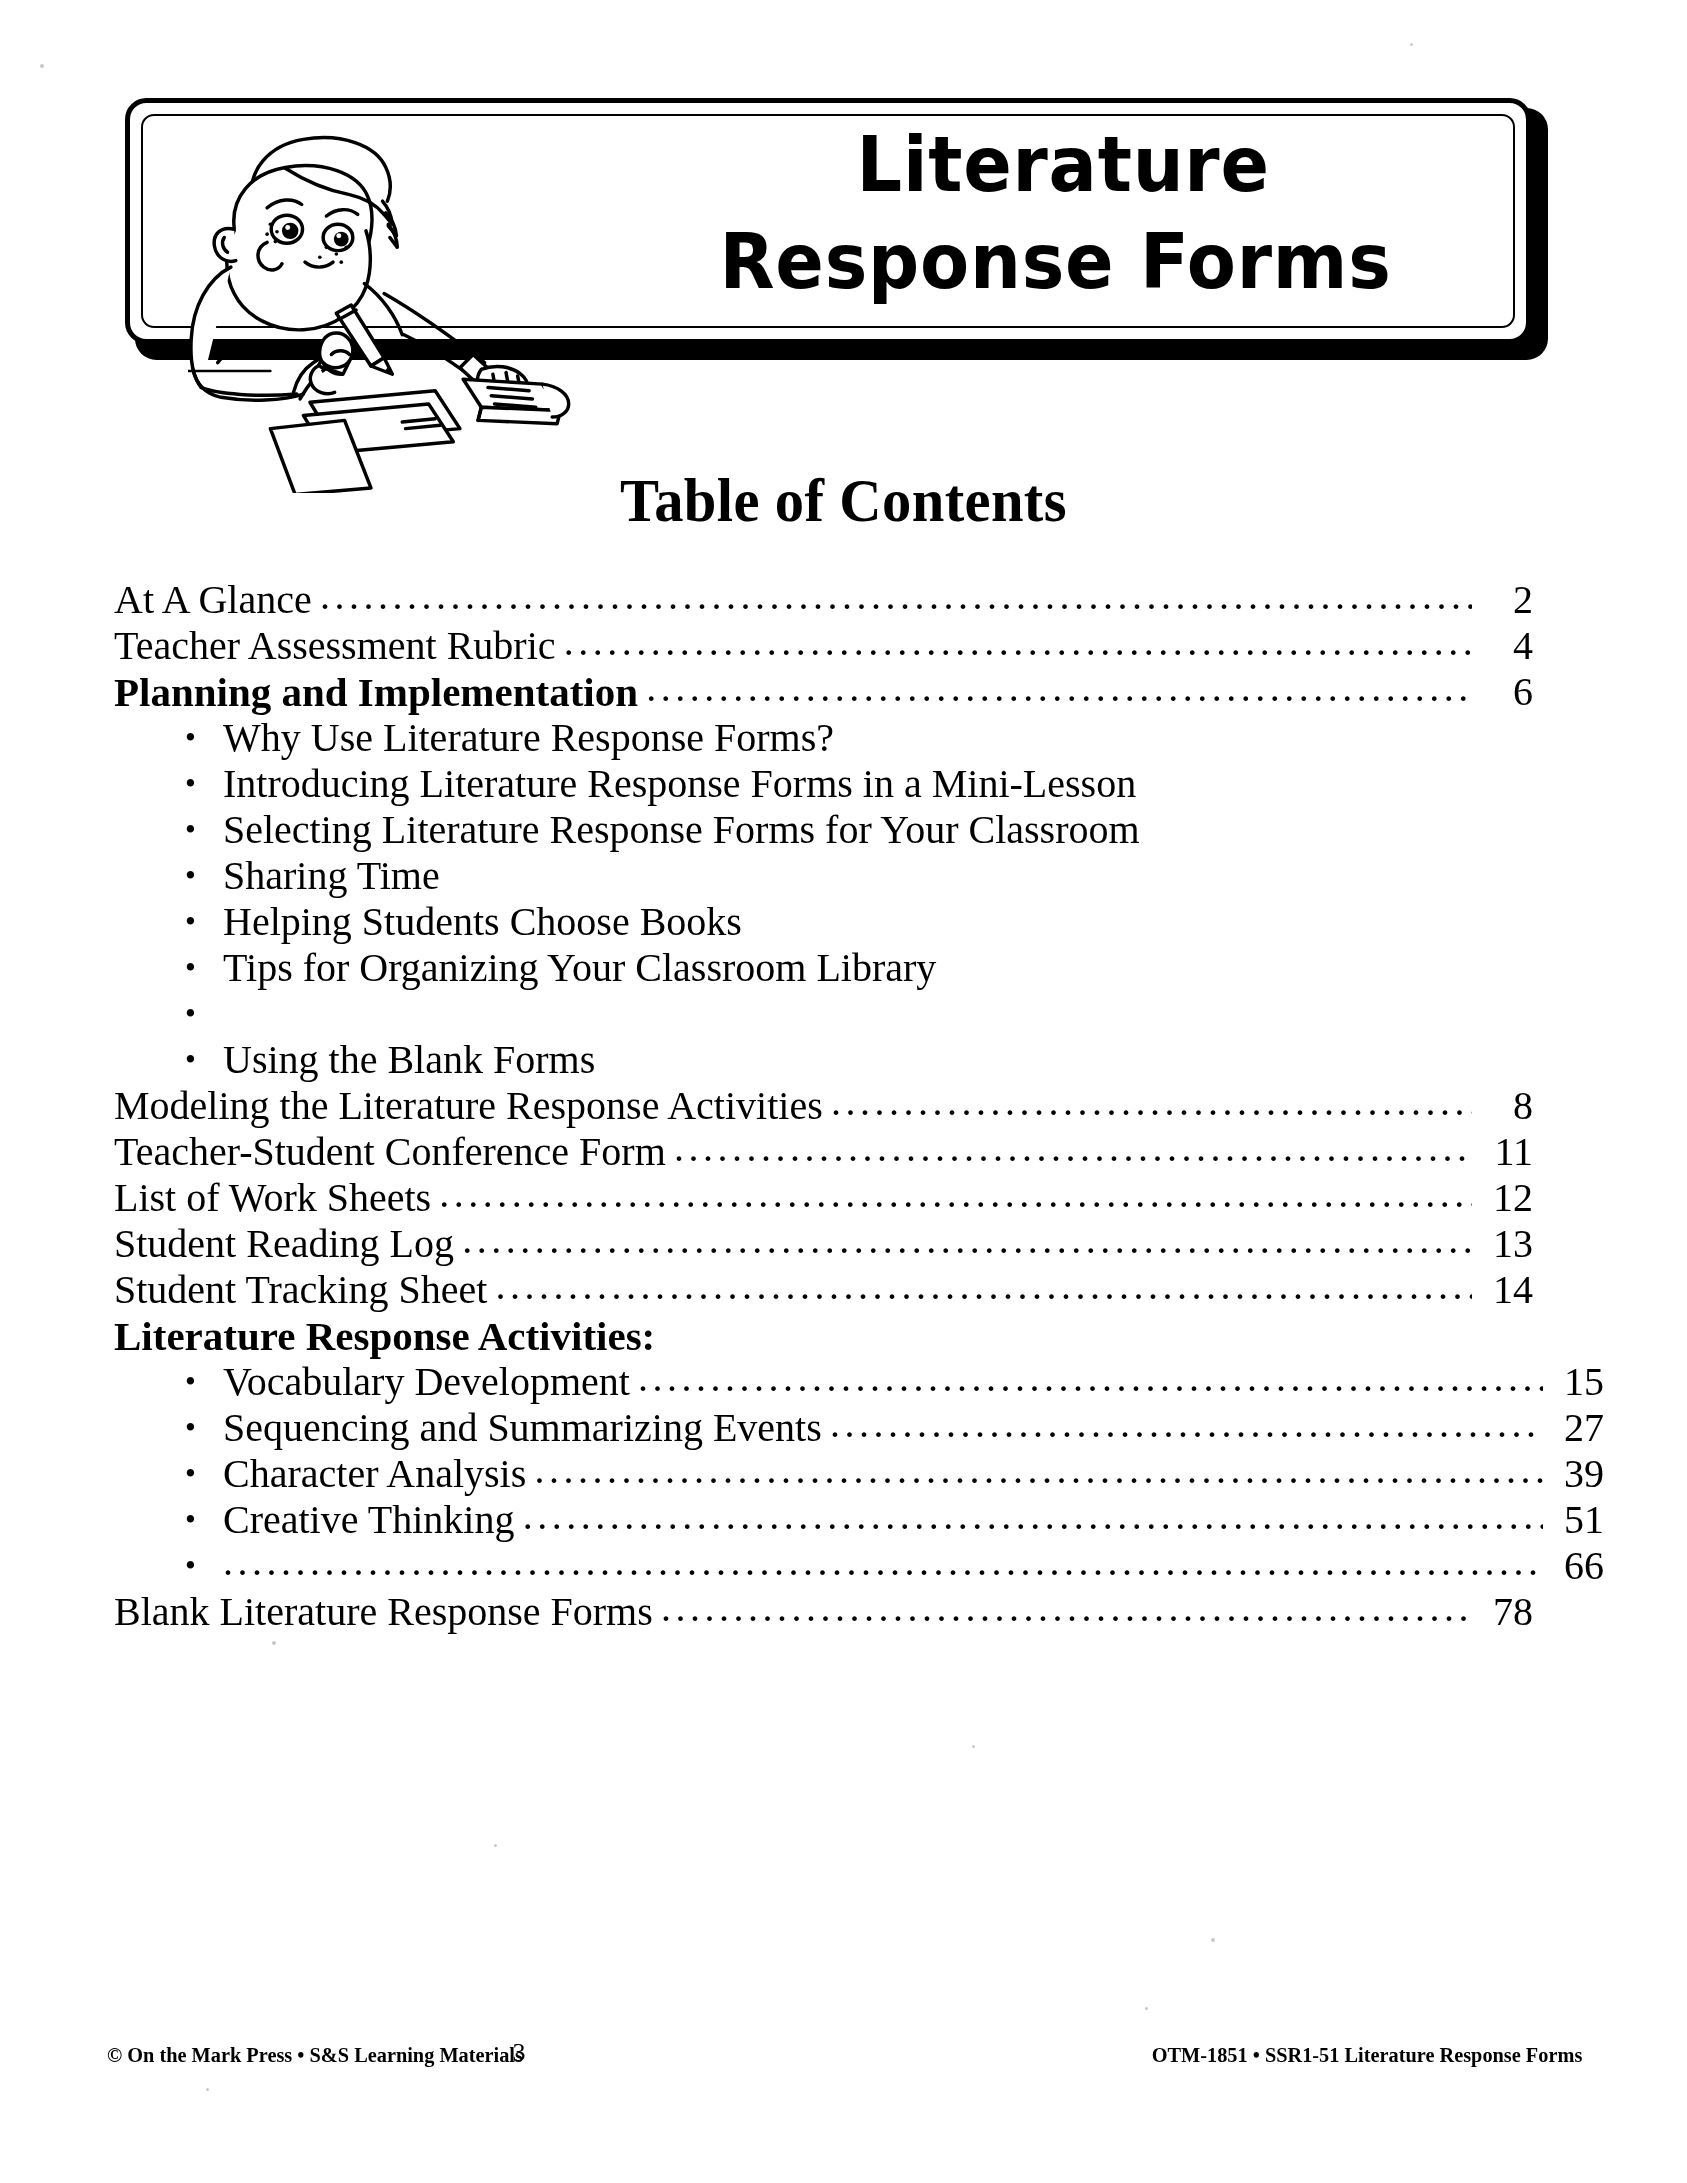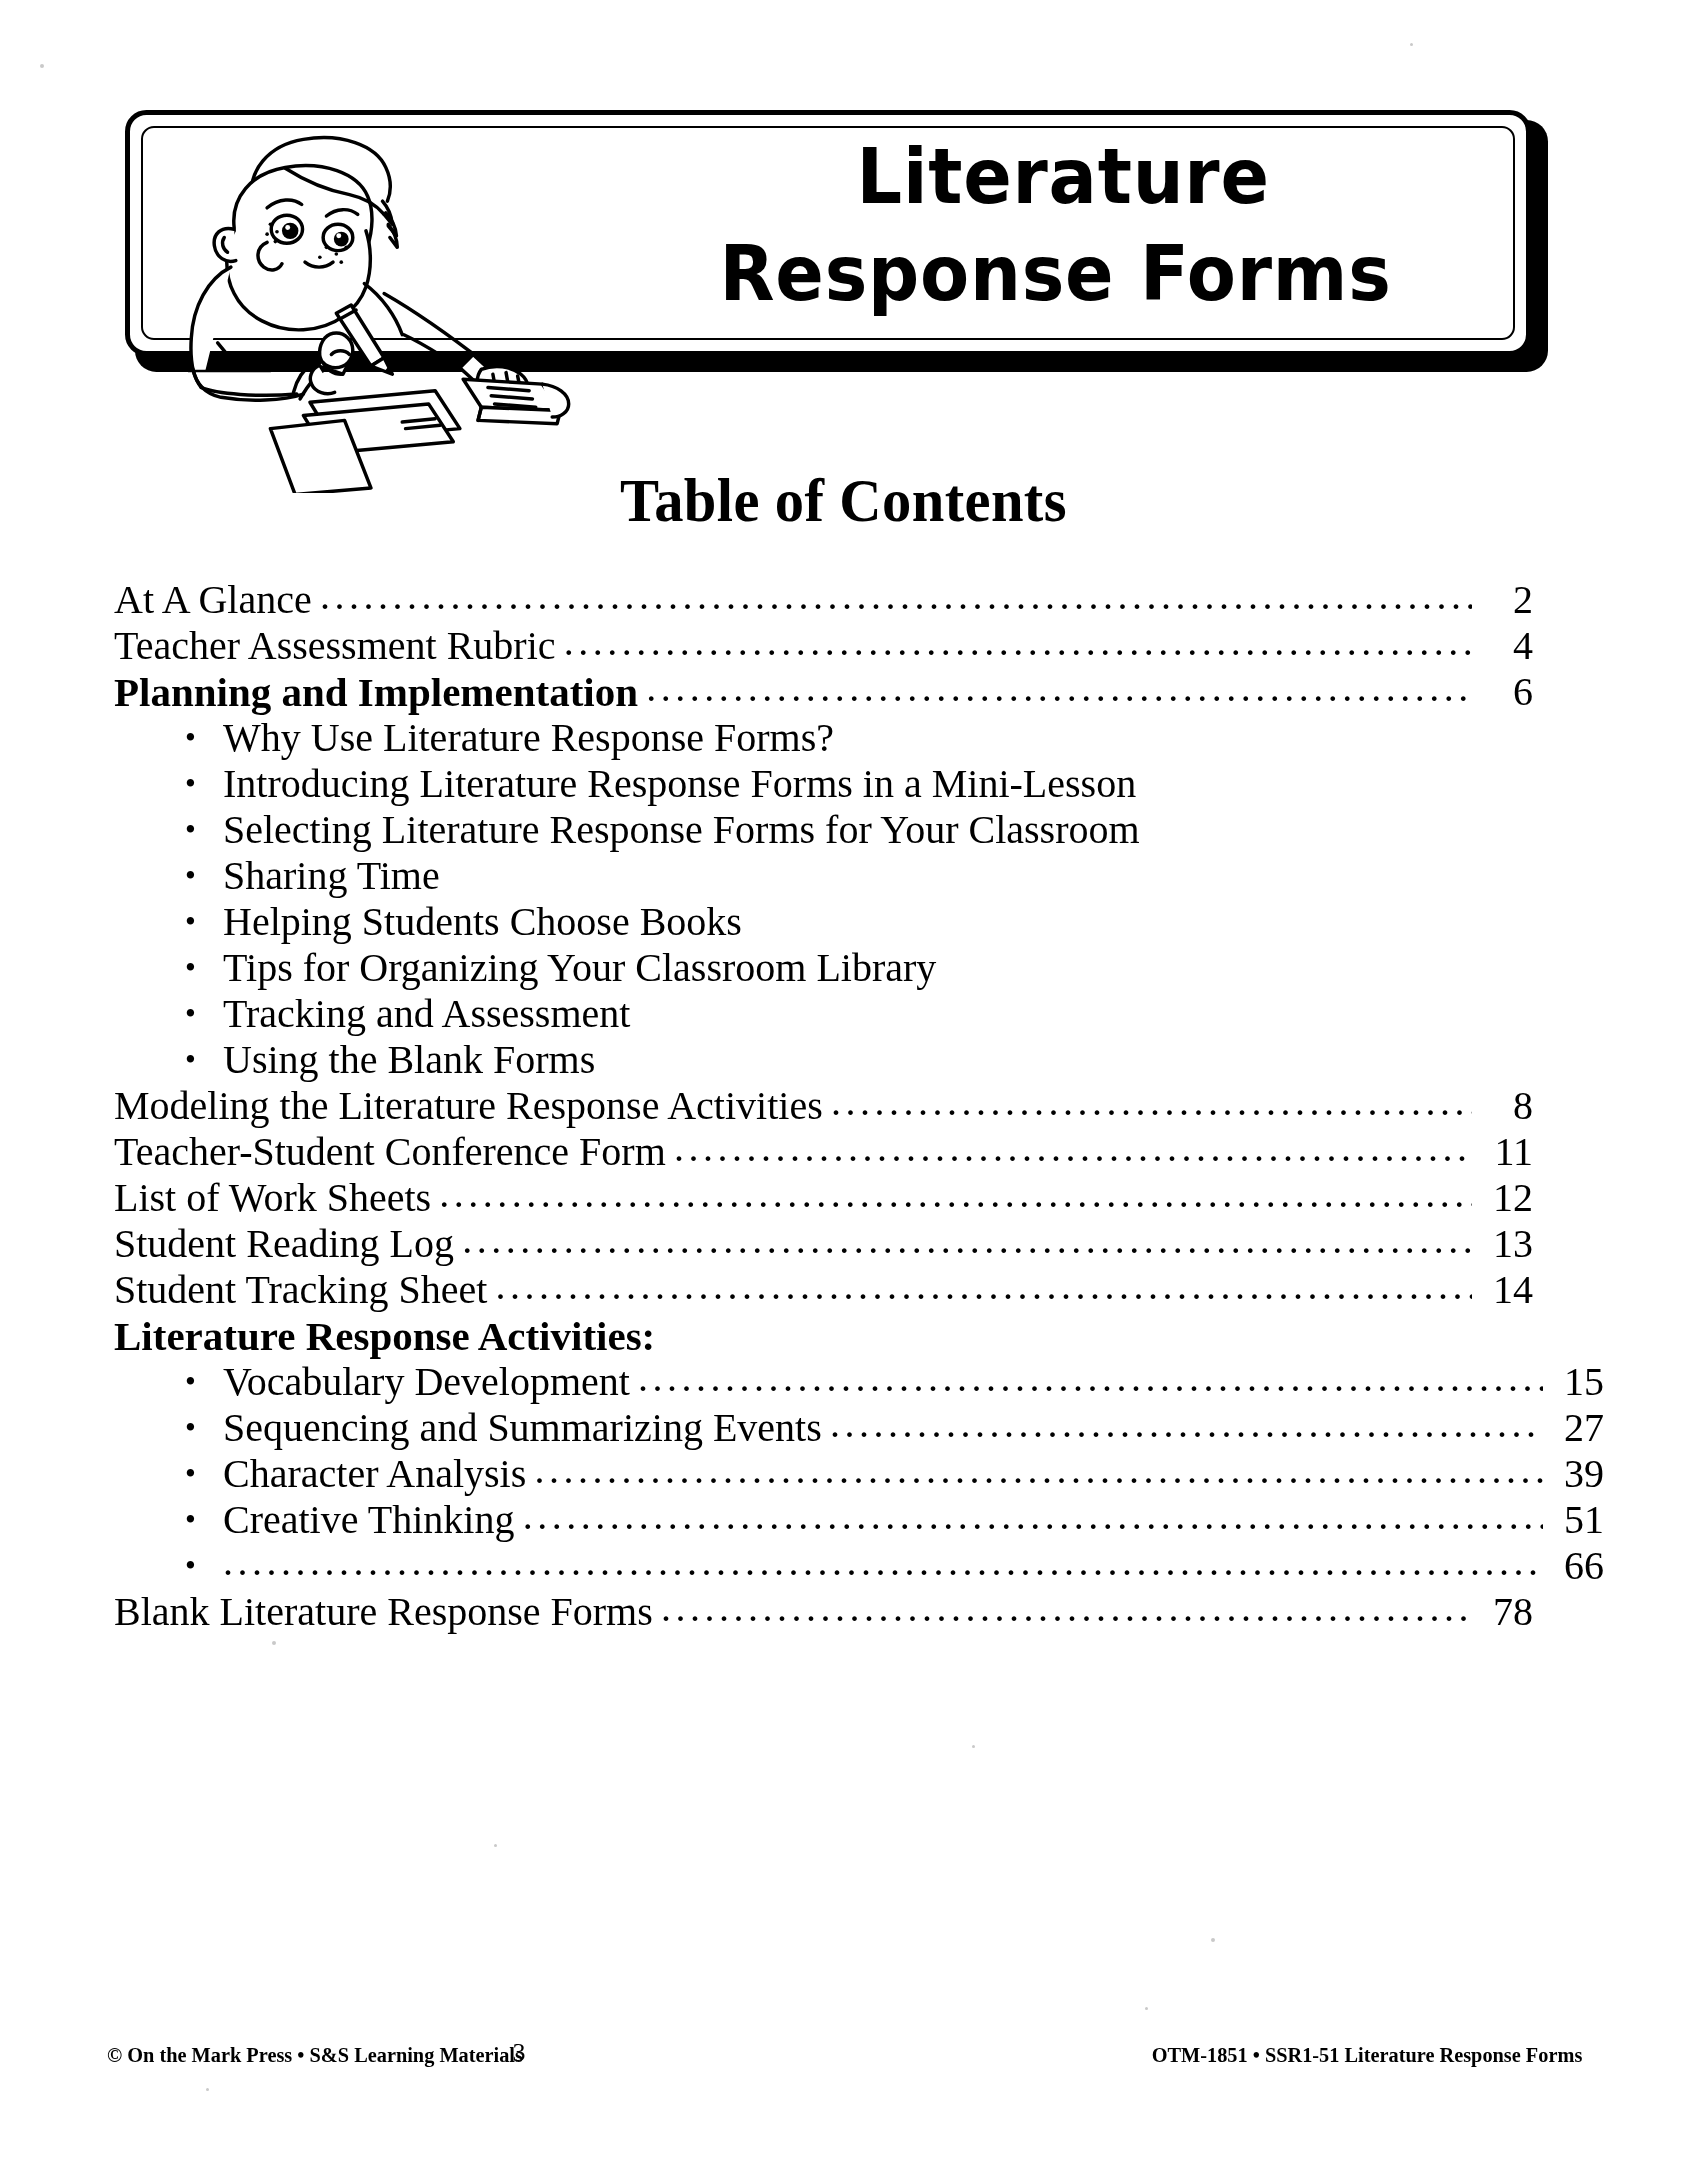--- a/index.html
+++ b/index.html
@@ -22,21 +22,21 @@
     position: absolute;
     background: #c9c9c9;
     border-radius: 50%;
     pointer-events: none;
   }
 
   
   #header-banner {
     position: absolute;
     left: 125px;
-    top: 110px;
+    top: 98px;
     width: 1423px;
     height: 194px;
   }
   #banner-shadow {
     position: absolute;
     left: 10px;
     top: 10px;
     width: 1413px;
     height: 252px;
     background: #000000;
@@ -349,21 +349,20 @@
       <span class="toc-page"></span>
     </div>
     <div class="toc-row sub nodots">
       <span class="toc-bullet">•</span>
       <span class="toc-label">Tips for Organizing Your Classroom Library</span>
       <span class="toc-dots"></span>
       <span class="toc-page"></span>
     </div>
     <div class="toc-row sub nodots">
       <span class="toc-bullet">•</span>
-      <span class="toc-label">Tracking and Assessment</span>
       <span class="toc-dots"></span>
       <span class="toc-page"></span>
     </div>
     <div class="toc-row sub nodots">
       <span class="toc-bullet">•</span>
       <span class="toc-label">Using the Blank Forms</span>
       <span class="toc-dots"></span>
       <span class="toc-page"></span>
     </div>
     <div class="toc-row">

